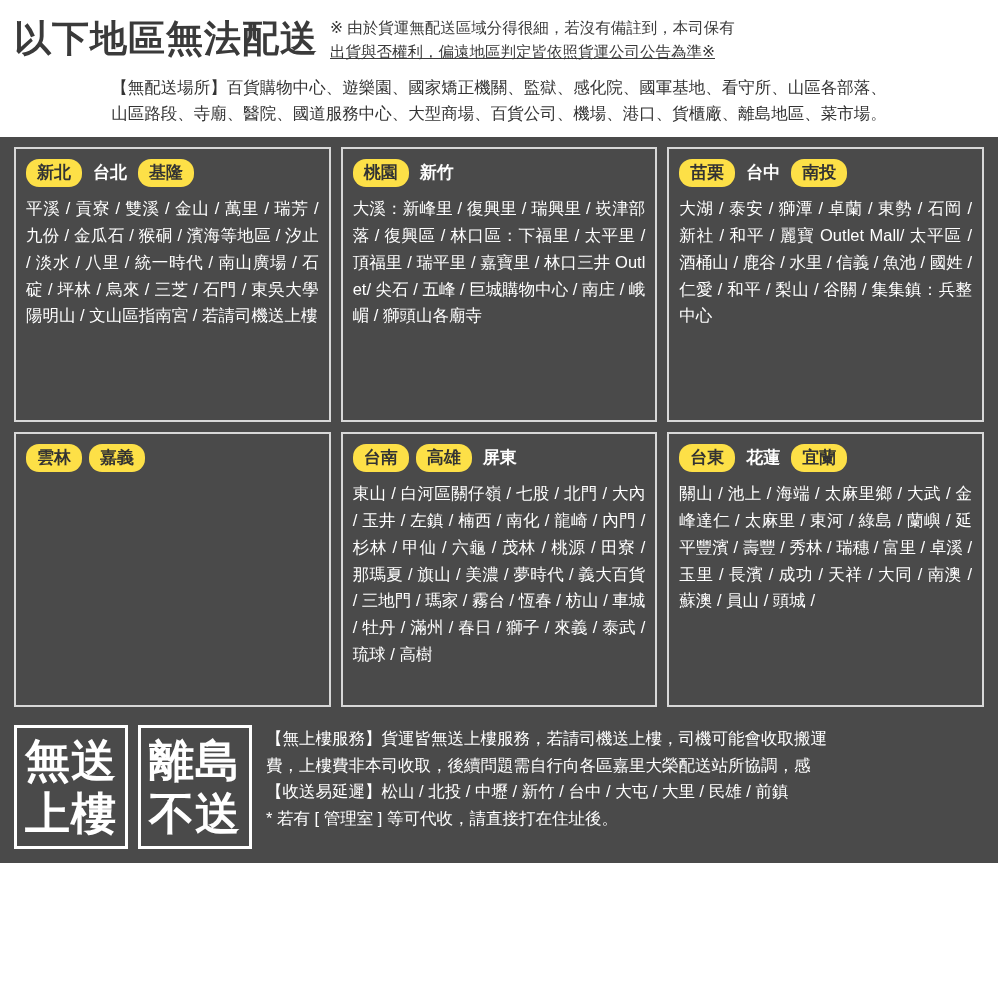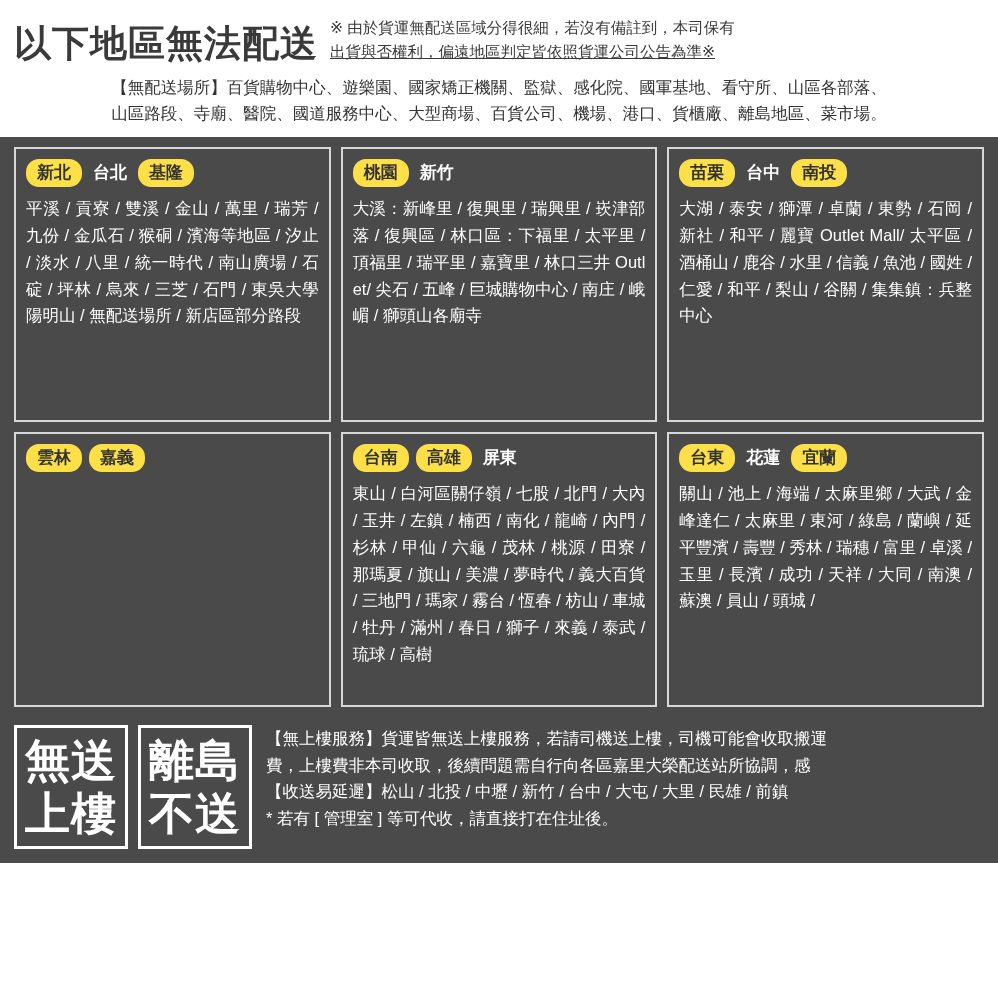--- a/index.html
+++ b/index.html
@@ -16,21 +16,21 @@
   .page {
     width: 998px;
     height: 1000px;
     position: relative;
     background: #ffffff;
   }
 
   
   .header {
     display: flex;
-    align-items: flex-end;
+    align-items: center;
     padding: 14px 14px 8px 14px;
     gap: 12px;
   }
   .header-title {
     font-size: 37px;
     font-weight: bold;
     color: #3a3a3a;
     letter-spacing: 1px;
     white-space: nowrap;
     line-height: 1.05;
@@ -154,21 +154,21 @@
 
   <div class="body-grey">
     <div class="grid">
 
       <div class="card">
         <div class="tabs">
           <span class="tab">新北</span>
           <span class="tab plain">台北</span>
           <span class="tab">基隆</span>
         </div>
-        <div class="card-body">平溪 / 貢寮 / 雙溪 / 金山 / 萬里 / 瑞芳 / 九份 / 金瓜石 / 猴硐 / 濱海等地區 / 汐止 / 淡水 / 八里 / 統一時代 / 南山廣場 / 石碇 / 坪林 / 烏來 / 三芝 / 石門 / 東吳大學陽明山 / 無配送場所 / 新店區部分路段</div>
+        <div class="card-body">平溪 / 貢寮 / 雙溪 / 金山 / 萬里 / 瑞芳 / 九份 / 金瓜石 / 猴硐 / 濱海等地區 / 汐止 / 淡水 / 八里 / 統一時代 / 南山廣場 / 石碇 / 坪林 / 烏來 / 三芝 / 石門 / 東吳大學陽明山 / 文山區指南宮 / 若請司機送上樓</div>
       </div>
 
       <div class="card">
         <div class="tabs">
           <span class="tab">桃園</span>
           <span class="tab plain">新竹</span>
         </div>
         <div class="card-body">大溪：新峰里 / 復興里 / 瑞興里 / 崁津部落 / 復興區 / 林口區：下福里 / 太平里 / 頂福里 / 瑞平里 / 嘉寶里 / 林口三井 Outlet/ 尖石 / 五峰 / 巨城購物中心 / 南庄 / 峨嵋 / 獅頭山各廟寺</div>
       </div>
 

